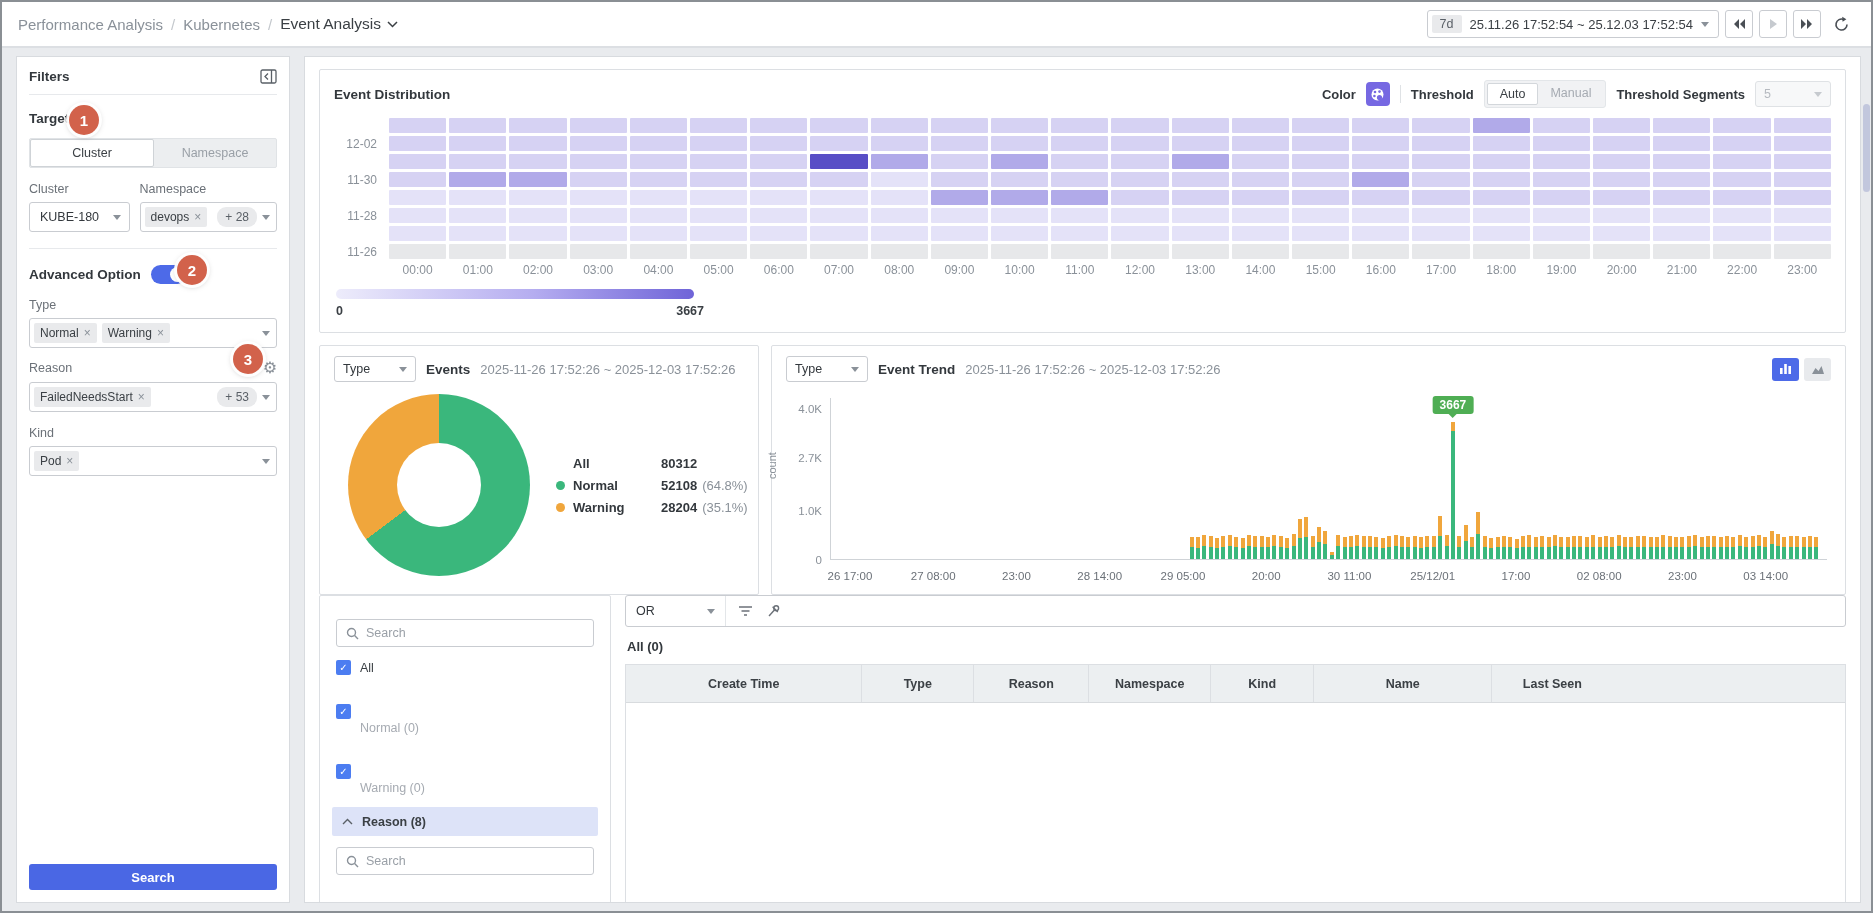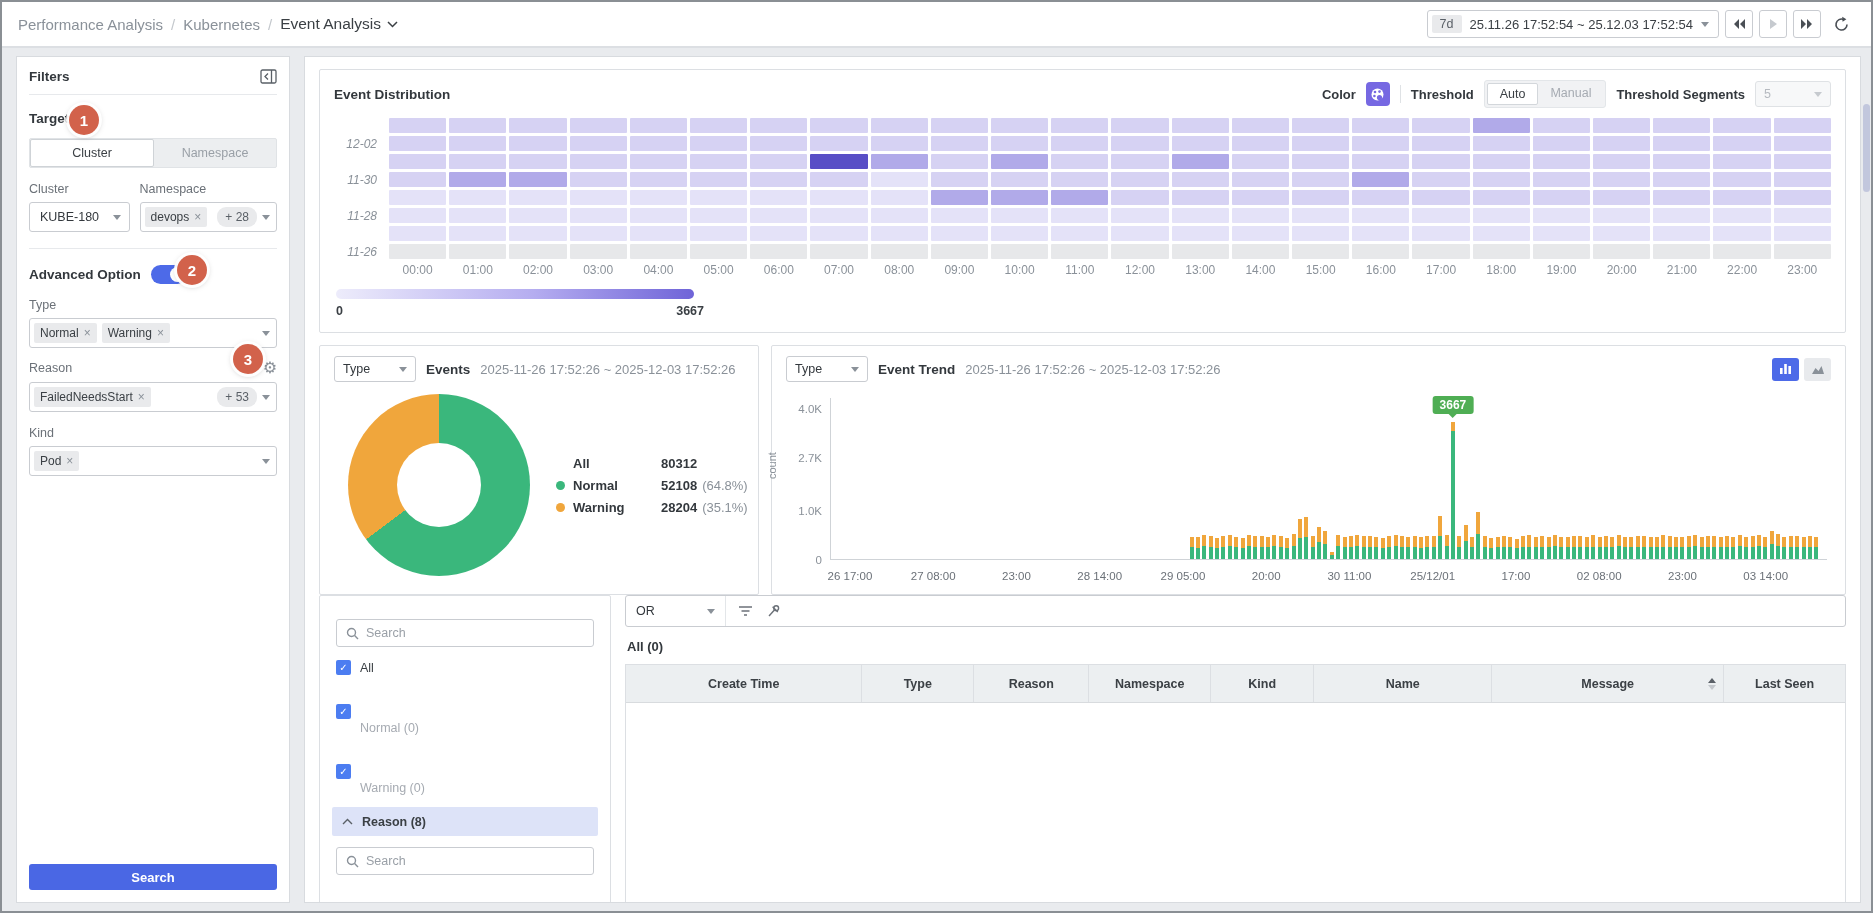--- a/index.html
+++ b/index.html
@@ -58,21 +58,21 @@
   .dist-controls { display:flex; align-items:center; gap:10px; }
   .ctl-label { font-weight:bold; font-size:13px; }
   .palette-btn { width:24px; height:24px; border-radius:4px; background:#7668e2; display:flex; align-items:center; justify-content:center; }
   .vdiv { width:1px; height:18px; background:#dfe2e5; }
   .segmented { display:flex; background:#f1f2f4; border:1px solid #e3e6e9; border-radius:3px; padding:2px; }
   .seg { padding:3px 12px; font-size:12.5px; color:#a6abb2; border-radius:2px; }
   .seg.active { background:#fff; border:1px solid #d3d7db; color:#3b4045; }
   .dis-select { width:76px; height:26px; background:#f7f8f9; border:1px solid #dfe2e5; border-radius:3px; display:flex; align-items:center; padding:0 8px; color:#b6bac0; font-size:12.5px; }
   .dis-select .val { flex:1; }
   .hm-row { display:flex; align-items:center; gap:3px; margin-bottom:3px; }
-  .hm-rowlab { width:52px; flex:0 0 auto; text-align:right; padding-right:9px; color:#8a9199; font-size:12px;font-style:italic; }
+  .hm-rowlab { width:52px; flex:0 0 auto; text-align:right; padding-right:9px; color:#8a9199; font-size:12px; }
   .hm-cell { flex:1; height:15px; border-radius:1px; }
   .hm-xlabels { display:flex; gap:3px; margin-top:4px; }
   .hm-xlab { flex:1; text-align:center; color:#8a9199; font-size:12px; }
   .hm-legend { margin:12px 0 2px 2px; }
   .hm-grad { width:358px; height:10px; border-radius:5px; background:linear-gradient(90deg,#edecfb 0%,#b5adf0 55%,#6f64d8 100%); }
   .hm-grad-labels { position:relative; width:358px; height:16px; margin-top:5px; font-weight:bold; font-size:12.5px; color:#3b4045; }
   .hm-min { position:absolute; left:0; }
   .hm-max { position:absolute; right:-10px; }
 
   
@@ -1126,27 +1126,20 @@
                 </div>
                 <div class="th" style="width: 9.96%;">
                   <span>Namespace</span>
                 </div>
                 <div class="th" style="width: 8.5%;">
                   <span>Kind</span>
                 </div>
                 <div class="th" style="width: 14.57%;">
                   <span>Name</span>
                 </div>
-                <div class="th" style="width: 19.05%;">
-                  <span>Message</span>
-                  <span class="sorter">
-                    <span class="up"></span>
-                    <span class="dn"></span>
-                  </span>
-                </div>
                 <div class="th" style="width: 9.9%;">
                   <span>Last Seen</span>
                 </div>
               </div>
             <div class="tbody"></div>
           </div>
         </div>
       </div>
 
     </div>

